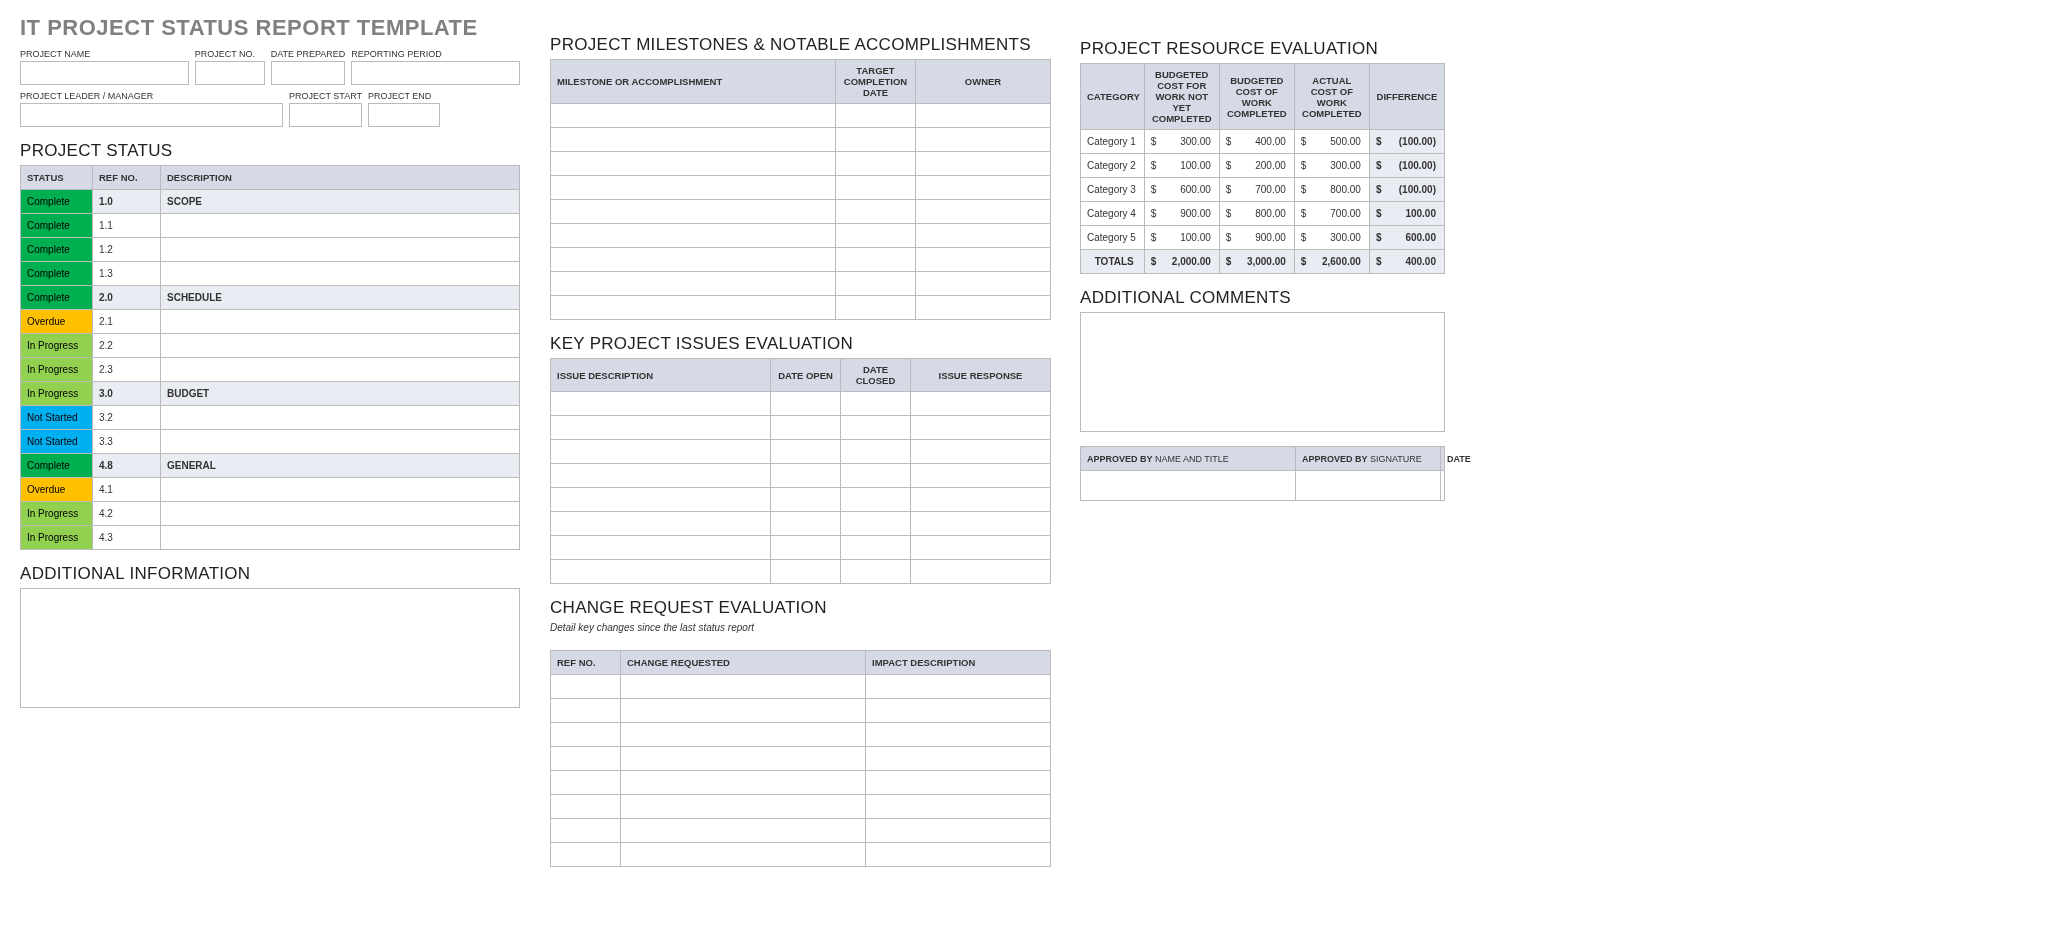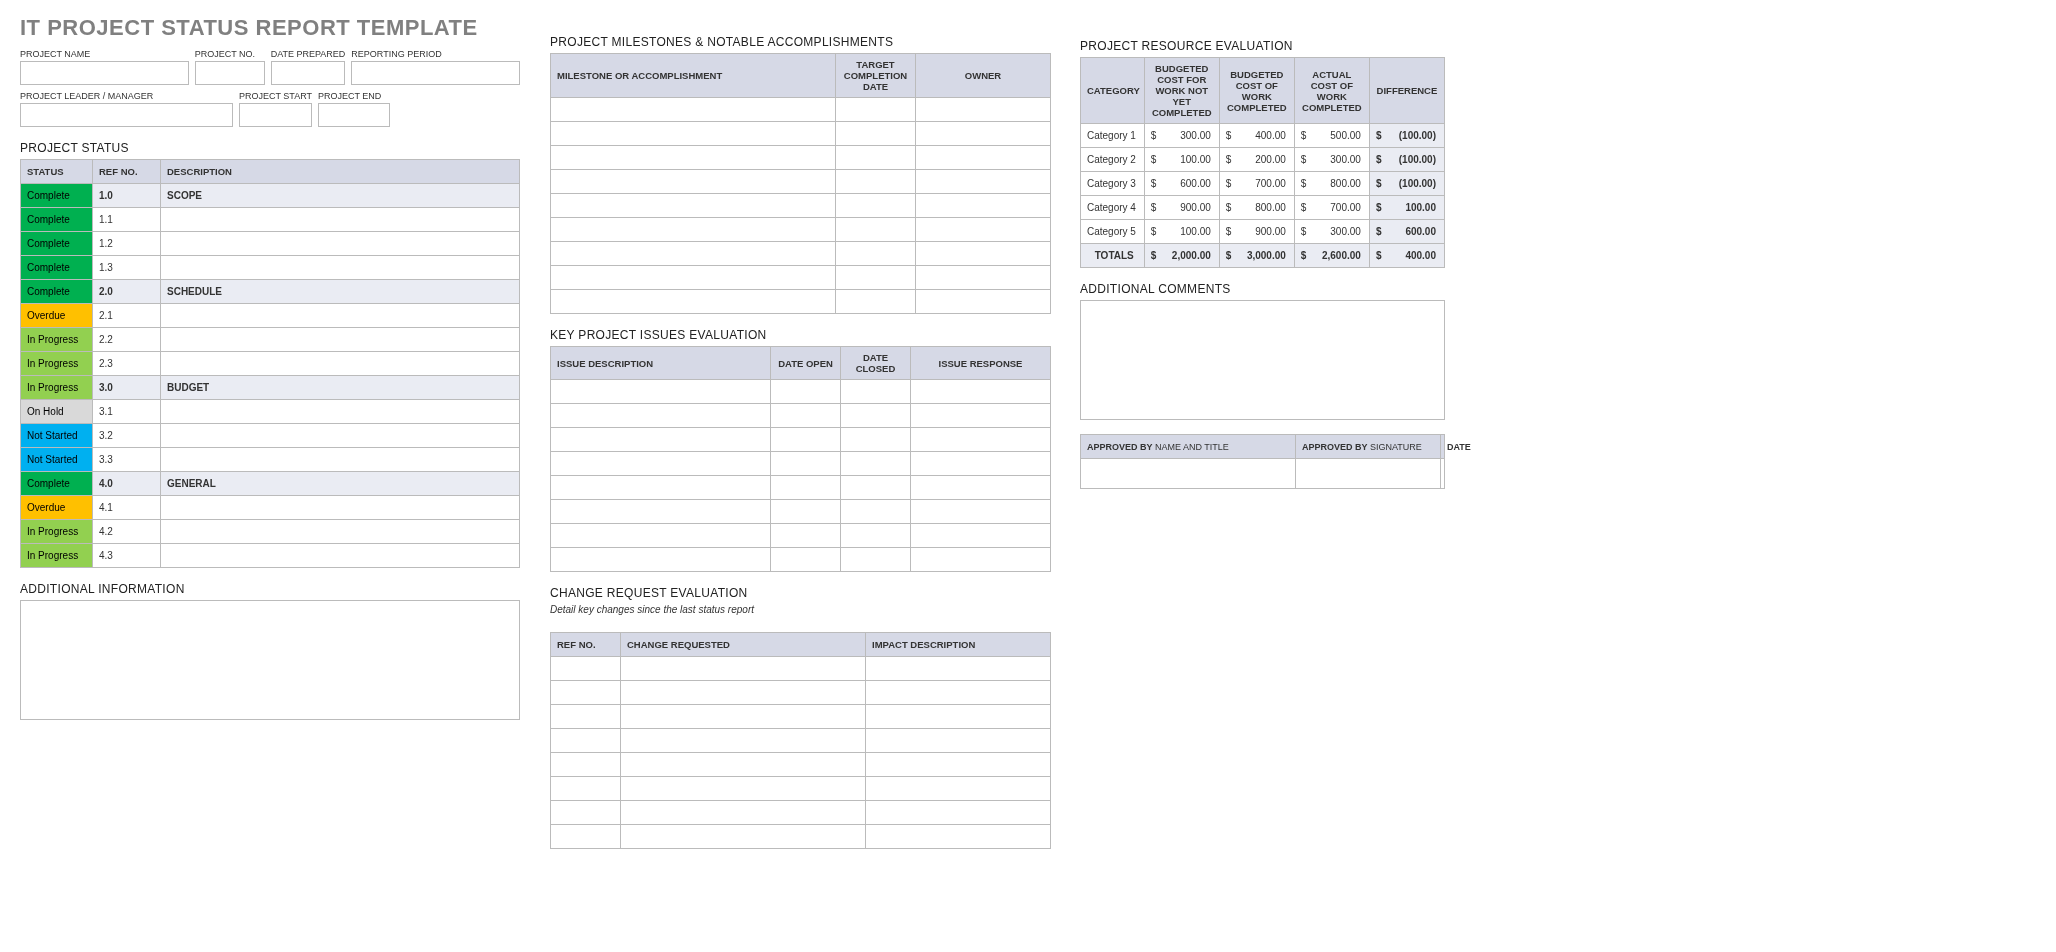--- a/index.html
+++ b/index.html
@@ -21,21 +21,21 @@
   .col-3 { flex: 0 0 365px; }
 
   h1.main-title {
     font-size: 22px;
     font-weight: 600;
     color: #808080;
     letter-spacing: 0.5px;
     margin-bottom: 8px;
   }
   h2.section-title {
-    font-size: 12px;
+    font-size: 17px;
     font-weight: 400;
     color: #222;
     margin: 14px 0 4px 0;
     letter-spacing: 0.3px;
   }
 
   
   .meta-row { display: flex; gap: 6px; margin-bottom: 6px; }
   .meta-field { flex: 1; }
   .meta-field.small { flex: 0 0 70px; }
@@ -142,21 +142,21 @@
         </div>
         <div class="meta-field med">
           <div class="meta-label">DATE PREPARED</div>
           <div class="meta-box"></div>
         </div>
         <div class="meta-field ">
           <div class="meta-label">REPORTING PERIOD</div>
           <div class="meta-box"></div>
         </div>
       </div>
-    <div class="meta-row" id="meta-row-2" style="width:370px;">
+    <div class="meta-row" id="meta-row-2" style="width:420px;">
         <div class="meta-field ">
           <div class="meta-label">PROJECT LEADER / MANAGER</div>
           <div class="meta-box"></div>
         </div>
         <div class="meta-field med">
           <div class="meta-label">PROJECT START</div>
           <div class="meta-box"></div>
         </div>
         <div class="meta-field med">
           <div class="meta-label">PROJECT END</div>
@@ -218,37 +218,32 @@
             <td class="s-inprogress">In Progress</td>
             <td>2.3</td>
             <td></td>
           </tr>
           <tr class="desc-row">
             <td class="s-inprogress">In Progress</td>
             <td class="ref-bold">3.0</td>
             <td class="desc-cell">BUDGET</td>
           </tr>
           <tr>
-            <td class="s-onhold">On Hold</td>
-            <td>3.1</td>
-            <td></td>
-          </tr>
-          <tr>
             <td class="s-notstarted">Not Started</td>
             <td>3.2</td>
             <td></td>
           </tr>
           <tr>
             <td class="s-notstarted">Not Started</td>
             <td>3.3</td>
             <td></td>
           </tr>
           <tr class="desc-row">
             <td class="s-complete">Complete</td>
-            <td class="ref-bold">4.0</td>
+            <td class="ref-bold">4.8</td>
             <td class="desc-cell">GENERAL</td>
           </tr>
           <tr>
             <td class="s-overdue">Overdue</td>
             <td>4.1</td>
             <td></td>
           </tr>
           <tr>
             <td class="s-inprogress">In Progress</td>
             <td>4.2</td>

